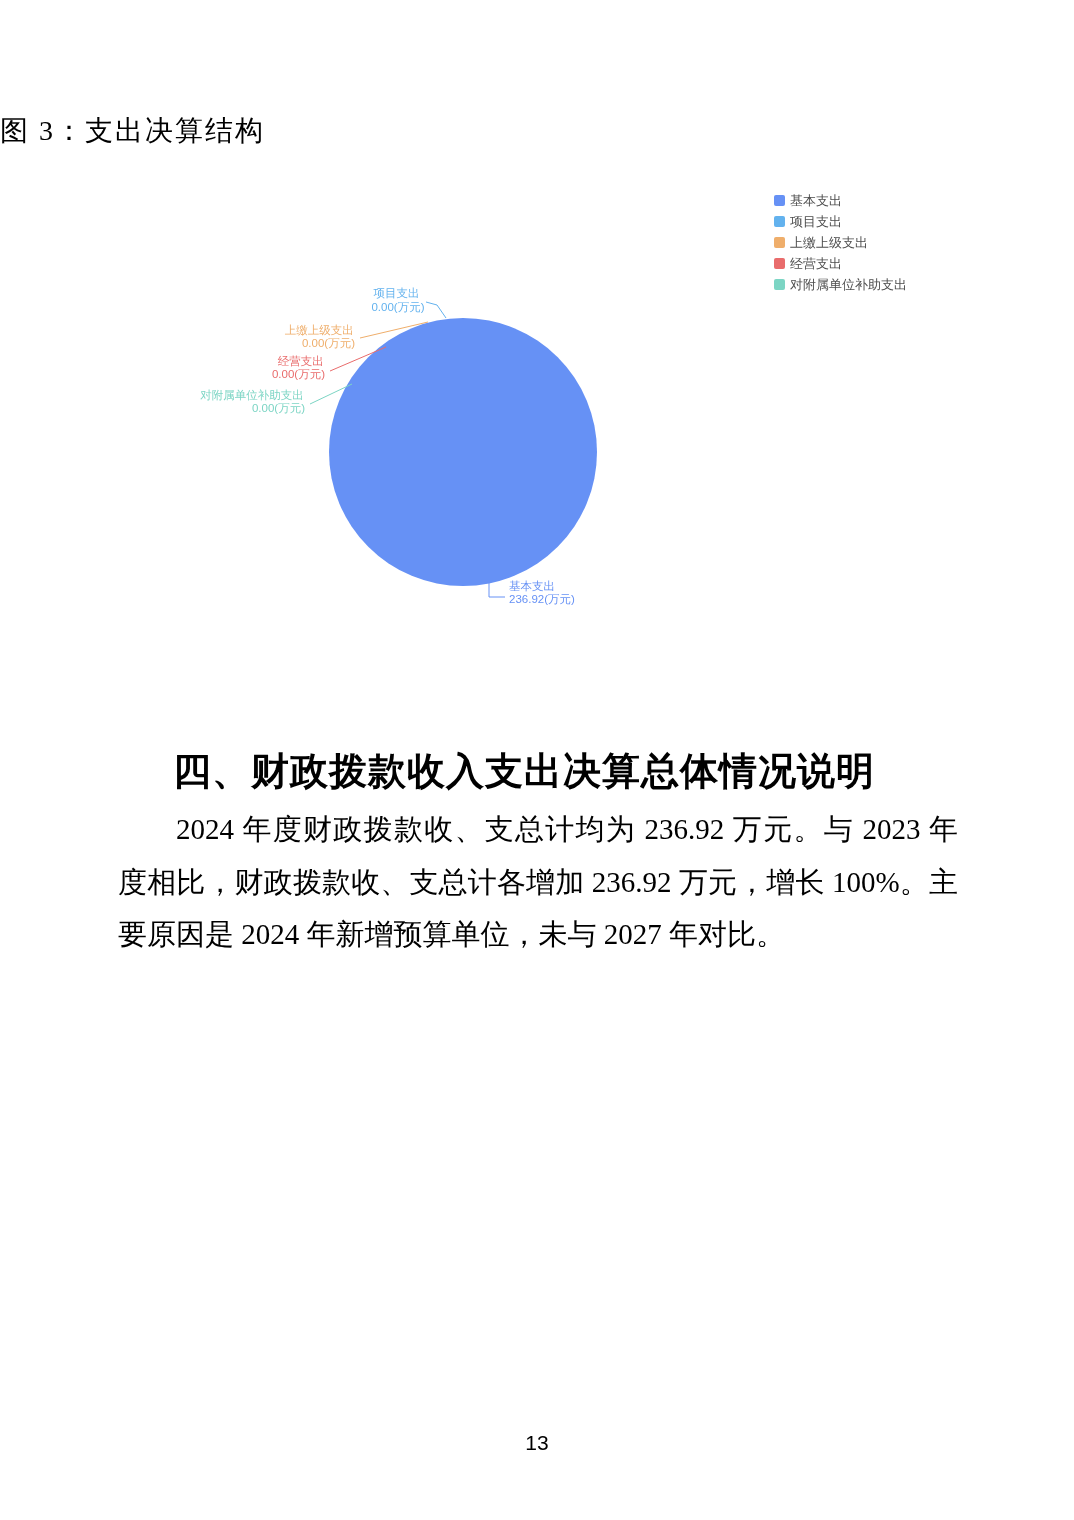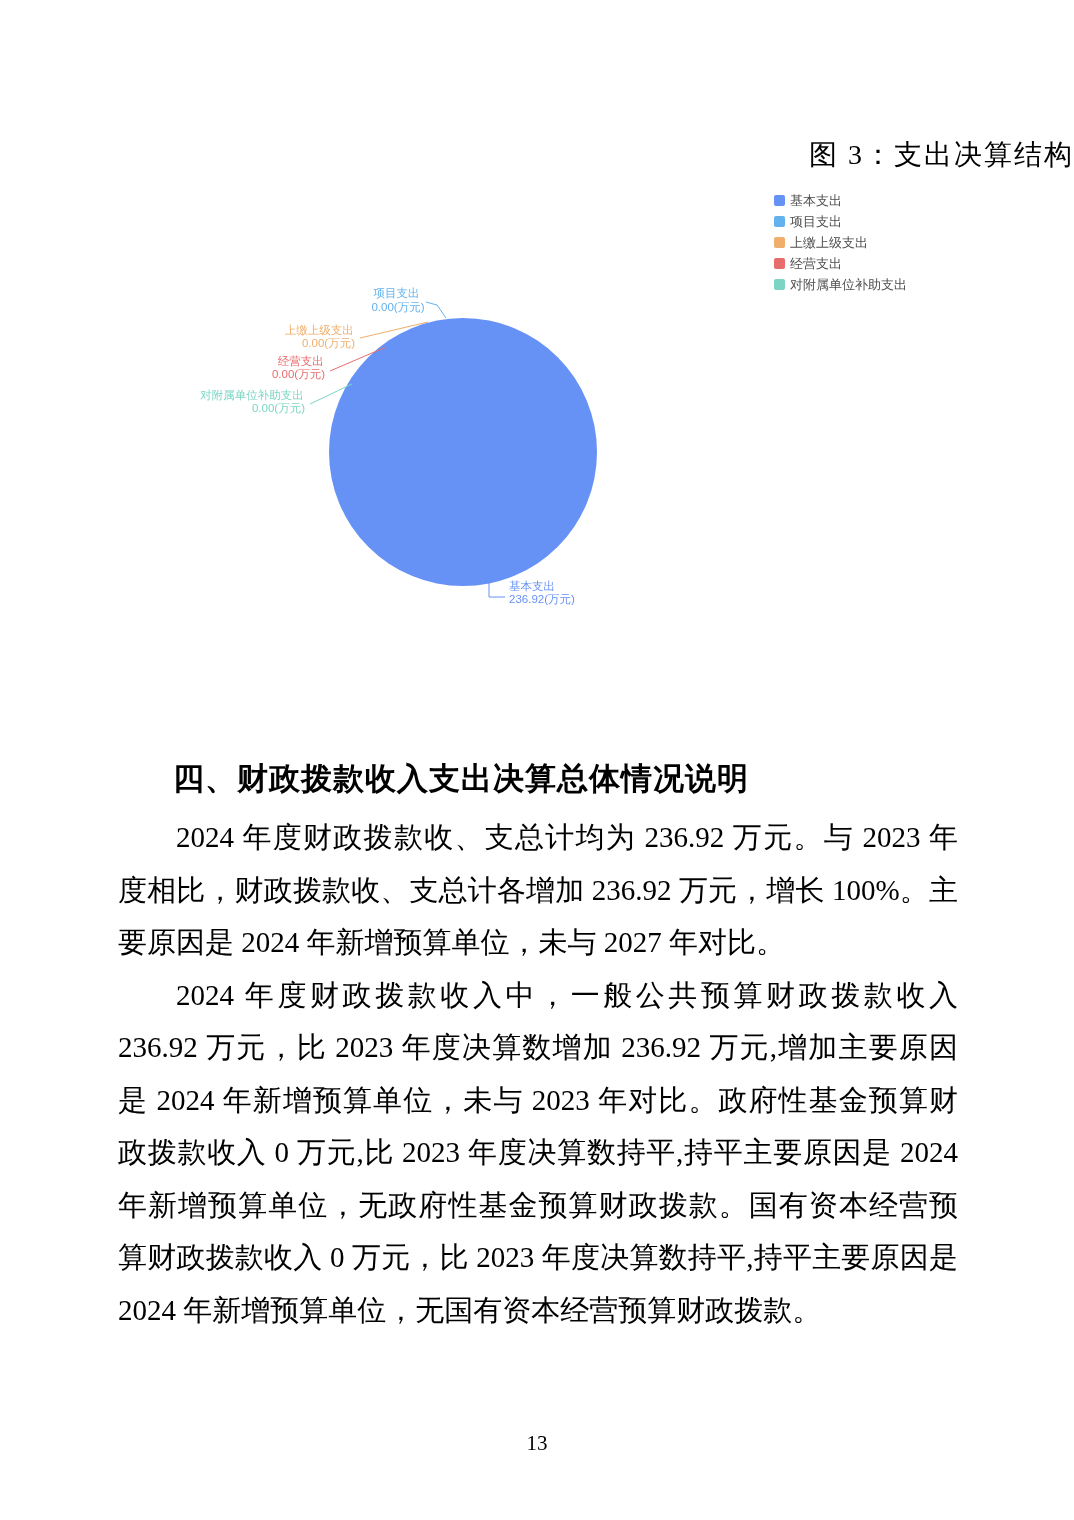--- a/index.html
+++ b/index.html
@@ -6,23 +6,23 @@
   body {
     width: 1074px; height: 1520px;
     background: #ffffff;
     position: relative;
     overflow: hidden;
     font-family: "Liberation Serif", serif;
     color: #000;
   }
   .figure-caption {
     position: absolute;
-    top: 136px; left: 0;
+    top: 112px; left: 0;
     width: 100%;
-    text-align: right;
+    text-align: left;
     font-size: 28px;
     letter-spacing: 2px;
     font-family: "Liberation Serif", serif;
   }
   .chart-wrap {
     position: absolute;
     top: 0; left: 0;
     width: 1074px; height: 660px;
   }
   .chart-label {
@@ -36,42 +36,42 @@
   }
   .text-block {
     position: absolute;
     left: 118px;
     width: 840px;
     top: 745px;
   }
   .section-heading {
     font-family: "Liberation Sans", sans-serif;
     font-weight: bold;
-    font-size: 31px;
+    font-size: 38px;
     line-height: 44px;
-    margin: 12px 0 10px 0;
+    margin: 4px 0 10px 0;
     text-indent: 55px;
     letter-spacing: 1px;
   }
   .body-para {
     font-family: "Liberation Serif", serif;
     font-size: 29px;
     line-height: 52.5px;
     margin: 0;
     text-align: justify;
     text-justify: inter-ideograph;
     text-indent: 58px;
   }
   .page-number {
     position: absolute;
     top: 1431px; left: 0;
     width: 100%;
     text-align: center;
     font-size: 21px;
-    font-family: Liberation Serif, serif;
+    font-family: Liberation Sans, sans-serif;
   }
 </style>
 </head>
 <body>
 
 <div>
 
   <div class="figure-caption">图 3：支出决算结构</div>
 
   <div class="chart-wrap">
@@ -121,18 +121,17 @@
 
         <rect x="774" y="279" width="11" height="11" rx="2" fill="#7CD5C4"></rect>
         <text class="legend-label" x="790" y="289">对附属单位补助支出</text>
       </g>
     </svg>
   </div>
 
   <div class="text-block">
     <h2 class="section-heading">四、财政拨款收入支出决算总体情况说明</h2>
     <p class="body-para">2024 年度财政拨款收、支总计均为 236.92 万元。与 2023 年度相比，财政拨款收、支总计各增加 236.92 万元，增长 100%。主要原因是 2024 年新增预算单位，未与 2027 年对比。</p>
-    <p class="body-para">2024 年度财政拨款收入中，一般公共预算财政拨款收入 236.92 万元，比 2023 年度决算数增加 236.92 万元,增加主要原因是 2024 年新增预算单位，未与 2023 年对比。政府性基金预算财政拨款收入 0 万元,比 2023 年度决算数持平,持平主要原因是 2024 年新增预算单位，无政府性基金预算财政拨款。国有资本经营预算财政拨款收入 0 万元，比 2023 年度决算数持平,持平主要原因是 2024 年新增预算单位，无国有资本经营预算财政拨款。</p>
   </div>
 
   <div class="page-number">13</div>
 
 </div>
 
 </body></html>

